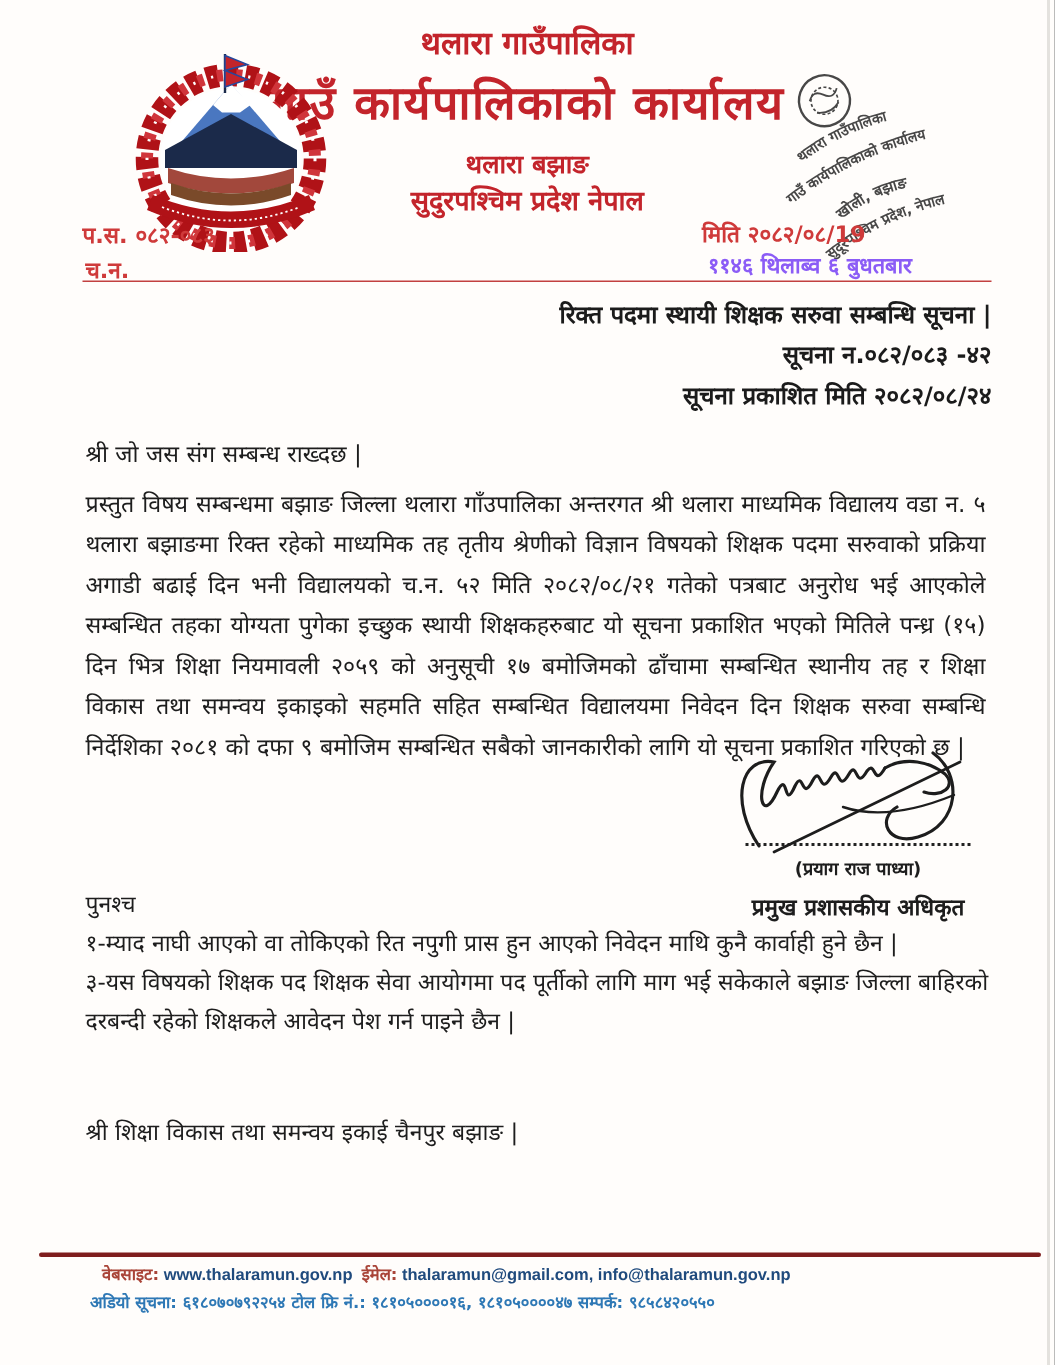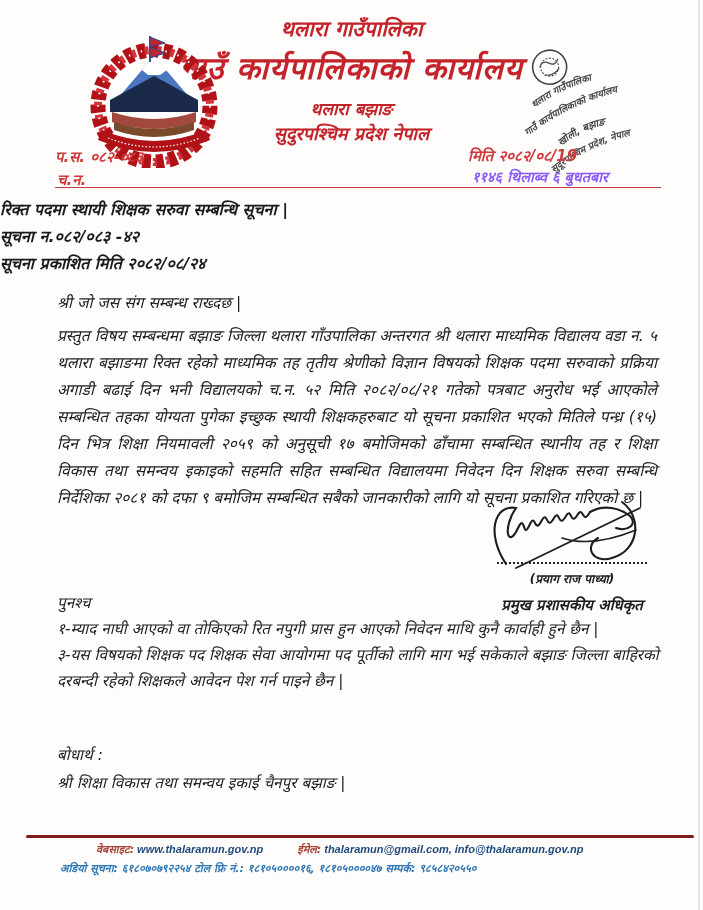--- a/index.html
+++ b/index.html
@@ -1,20 +1,20 @@
 <!DOCTYPE html>
 <html><head>
 <meta charset="utf-8">
 <style>
   * { margin:0; padding:0; box-sizing:border-box; }
   html,body { background:#888; }
   .page {
     position:relative; width:703px; height:910px; margin:0 auto;
     background:#fffdfb; overflow:hidden;
-    font-family:"DejaVu Sans", sans-serif; color:#1d1d1d;font-style:italic;
+    font-family:"DejaVu Sans", sans-serif; color:#1d1d1d;
   }
   .scan-edge { position:absolute; right:3px; top:0; width:2px; height:910px; background:#d9d6d2; opacity:.7; }
 
   
   .hdr { position:absolute; left:0; width:703px; text-align:center; color:#c3242b; font-weight:700; }
   .hdr1 { top:14px; font-size:21px; }
   .hdr2 { top:46px; font-size:31px; letter-spacing:1px; }
   .hdr3 { top:97px; font-size:17px; }
   .hdr4 { top:121px; font-size:18px; }
 
@@ -24,21 +24,21 @@
   
   .ref { position:absolute; color:#cf3a3a; font-size:15px; font-weight:700;text-align:right; }
   .ref-ps { left:55px; top:146px; }
   .ref-miti { left:468px; top:145px; font-weight:600; }
   .ref-chn { left:57px; top:169px; }
   .ref-line { position:absolute; left:55px; top:187px; width:606px; border-top:1.6px solid #c24040; }
   .ref-dispatch { position:absolute; left:425px; top:166px; width:230px; text-align:center;
                   color:#8b5cf6; font-size:14.5px; font-weight:600; }
 
   
-  .title-block { position:absolute; left:0; top:196px; width:661px; text-align:left;
+  .title-block { position:absolute; left:0; top:196px; width:661px; text-align:right;
                  font-size:16px; font-weight:600; line-height:27px; color:#1b1b1b; }
 
   .saluto { position:absolute; left:57px; top:291px; font-size:15.5px; font-weight:500; }
 
   .para { position:absolute; left:57px; top:323px; width:600px; font-size:15.5px;
           line-height:27px; text-align:justify; font-weight:500; }
 
   
   .sig-block { position:absolute; left:462px; top:498px; width:220px; text-align:center; }
   .sig-dots { margin:-14px auto 0; width:150px; border-bottom:2.4px dotted #222; height:2px; }
@@ -51,21 +51,21 @@
   .cc-block { position:absolute; left:57px; top:742px; width:604px; font-size:15.3px;
               line-height:27.5px; font-weight:500; }
   .email-lat { font-family:"Liberation Sans", sans-serif; font-weight:700; font-size:13.5px; }
   .email-addr { font-family:"Liberation Sans", sans-serif; font-weight:700; font-size:13.5px;
                 text-decoration:underline; }
 
   
   .foot-rule { position:absolute; left:26px; top:835px; width:668px; height:3px; background:#7e1d1d; border-radius:2px; }
   .foot1 { position:absolute; left:68px; top:841px; font-size:11px; font-weight:700;
            font-family:"Liberation Sans", sans-serif; color:#1f4a7d; }
-  .foot1 .lbl { color:#a94438; font-family:"DejaVu Sans", sans-serif;margin-left:28px; }
+  .foot1 .lbl { color:#a94438; font-family:"DejaVu Sans", sans-serif; }
   .foot2 { position:absolute; left:60px; top:860px; font-size:11px; font-weight:700; color:#2e78b5; }
 </style>
 </head>
 <body>
 
 <div class="page">
   <div class="scan-edge"></div>
 
   <div class="hdr hdr1">थलारा गाउँपालिका</div>
   <div class="hdr hdr2">गाउँ कार्यपालिकाको कार्यालय</div>
@@ -152,21 +152,20 @@
     <div class="sig-role">प्रमुख प्रशासकीय अधिकृत</div>
   </div>
 
   <div class="ps-block">
     <div>पुनश्च</div>
     <div>१-म्याद नाघी आएको वा तोकिएको रित नपुगी प्रास हुन आएको निवेदन माथि कुनै कार्वाही हुने छैन |</div>
     <div>३-यस विषयको शिक्षक पद शिक्षक सेवा आयोगमा पद पूर्तीको लागि माग भई सकेकाले बझाङ जिल्ला बाहिरको दरबन्दी रहेको शिक्षकले आवेदन पेश गर्न पाइने छैन |</div>
   </div>
 
   <div class="cc-block">
-    <div>बोधार्थ :</div>
     <div>श्री शिक्षा विकास तथा समन्वय इकाई चैनपुर बझाङ |</div>
   </div>
 
   <div class="foot-rule"></div>
   <div class="foot1">
     <span class="lbl">वेबसाइट:</span>
     <span>www.thalaramun.gov.np</span>&nbsp;
     <span class="lbl">ईमेल:</span>
     <span>thalaramun@gmail.com, info@thalaramun.gov.np</span>
   </div>

